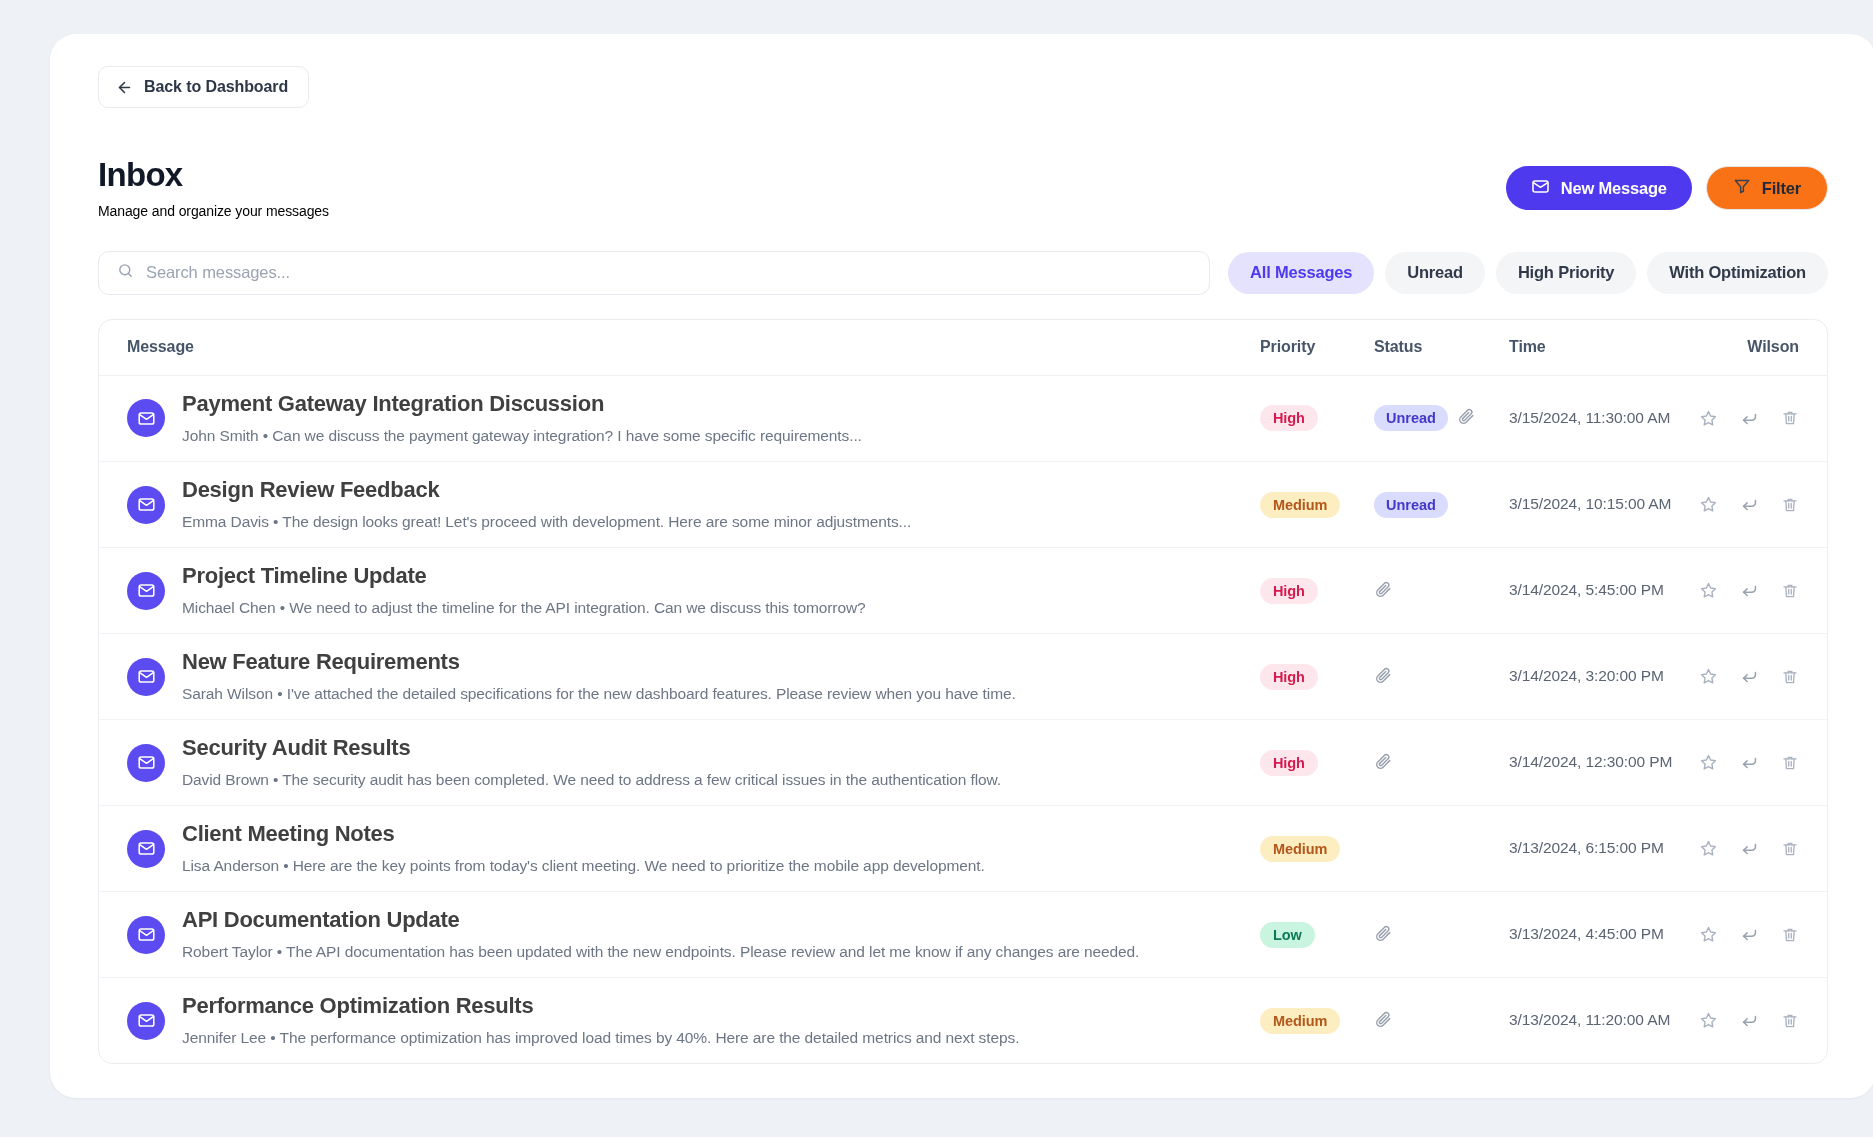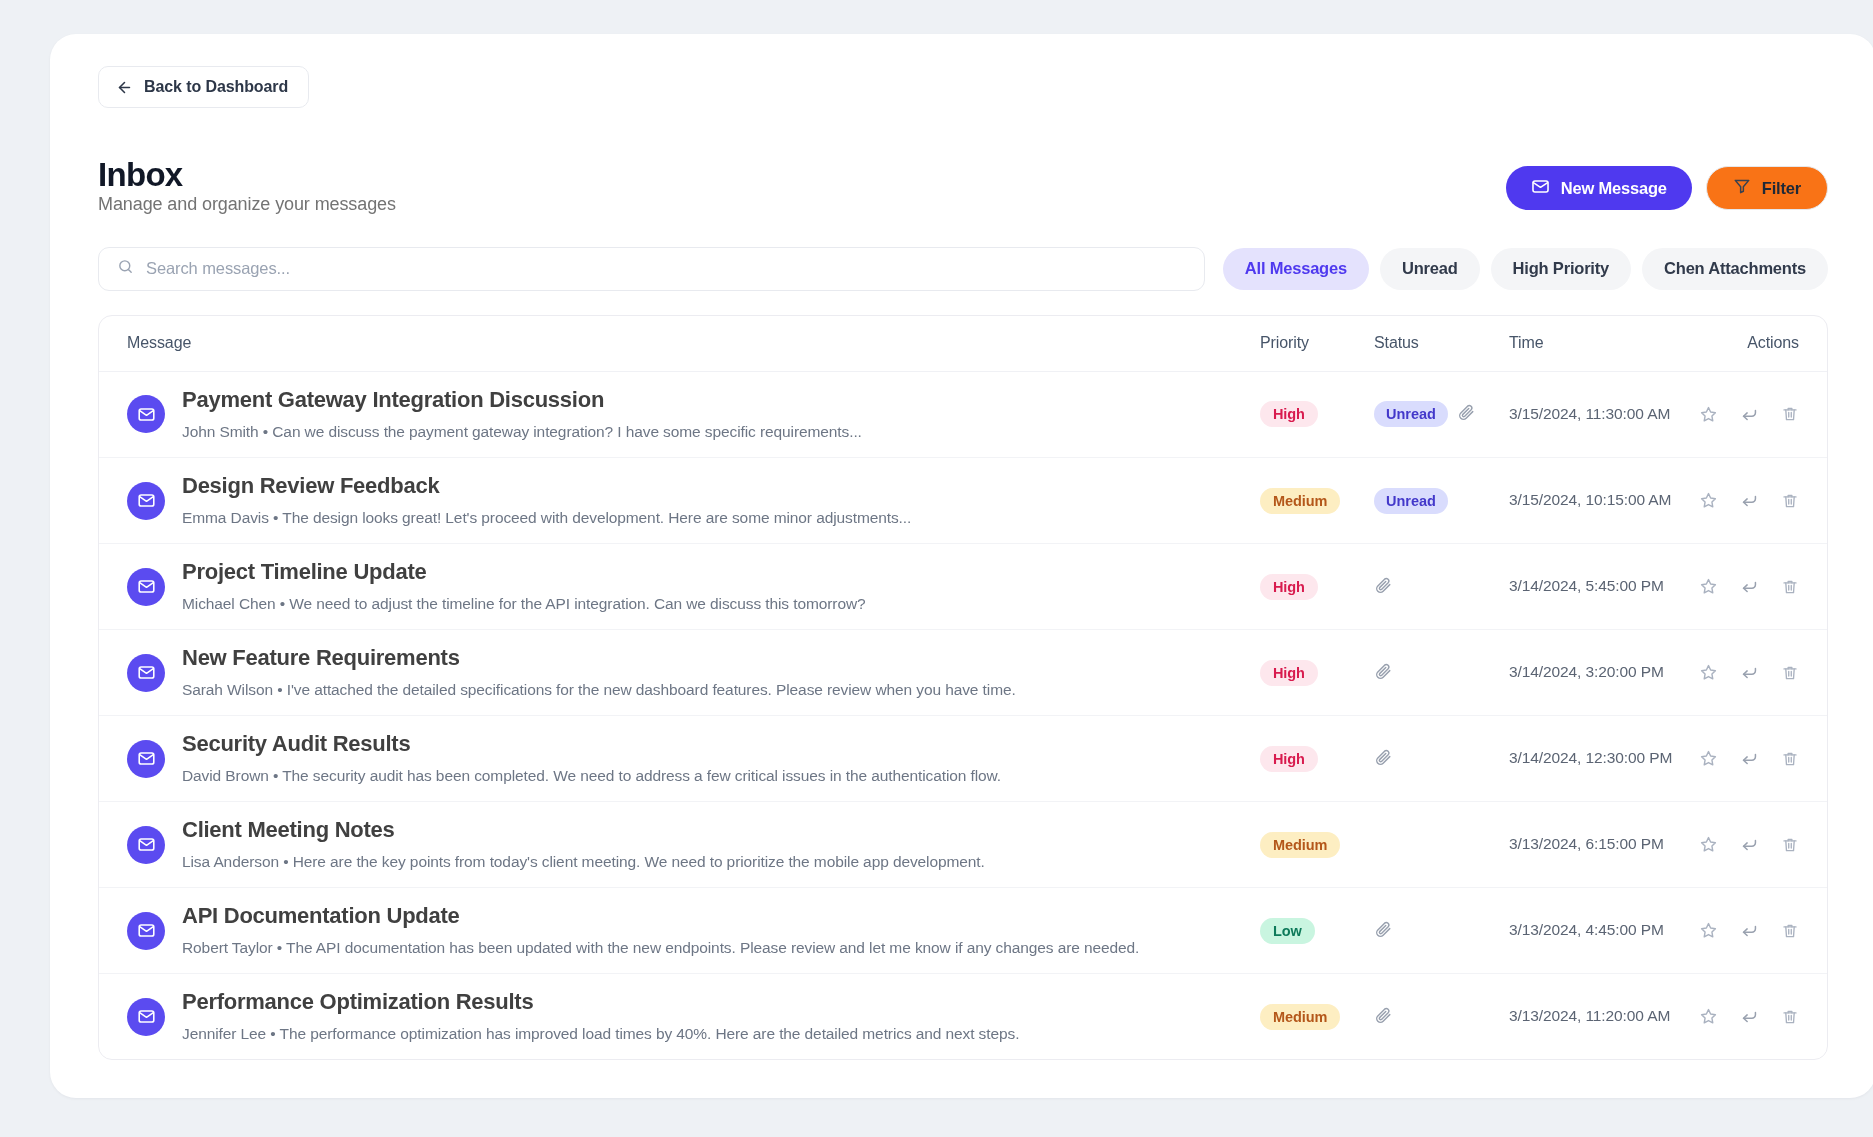--- a/index.html
+++ b/index.html
@@ -30,21 +30,21 @@
     letter-spacing: -0.1px;
   }
   .back-btn svg { display:block; }
 
   
   .title-row {
     display: flex; align-items: flex-start; justify-content: space-between;
     margin-top: 48px;
   }
   .page-title { font-size: 33px; font-weight: 700; color: #111827; letter-spacing: -0.7px; line-height: 1.15; }
-  .page-sub { font-size: 18px; color: #737373; letter-spacing: -0.1px; }
+  .page-sub { font-size: 14px; color: #000000; margin-top: 9px; letter-spacing: -0.1px; }
   .title-actions { display: flex; align-items: center; gap: 14px; margin-top: 10px; }
   .btn-primary {
     display: inline-flex; align-items: center; gap: 11px;
     height: 44px; padding: 0 25px;
     background: #4f39ef; color: #fff; border: none; border-radius: 22px;
     font-size: 16.5px; font-weight: 700; cursor: pointer; letter-spacing: -0.2px;
   }
   .btn-secondary {
     display: inline-flex; align-items: center; gap: 11px;
     height: 44px; padding: 0 26px;
@@ -78,21 +78,21 @@
   
   .table-card {
     margin-top: 24px;
     border: 1px solid #ececf1; border-radius: 14px; background: #fff;
     overflow: hidden;
   }
   .t-head {
     display: flex; align-items: center;
     height: 56px; padding: 0 28px;
     border-bottom: 1px solid #f0f1f5;
-    font-size: 16px; color: #475569; font-weight: 400; letter-spacing: -0.1px;
+    font-size: 16px; color: #475569; font-weight: 700; letter-spacing: -0.1px;
   }
   .row {
     display: flex; align-items: center;
     min-height: 81px; padding: 14px 28px;
     border-bottom: 1px solid #f2f3f6;
   }
   .row:last-child { border-bottom: none; }
 
   .c-msg    { flex: 1 1 auto; display: flex; align-items: center; gap: 17px; min-width: 0; padding-right: 18px; }
   .c-prio   { flex: 0 0 114px; }
@@ -170,31 +170,31 @@
               <circle cx="11" cy="11" r="7"></circle>
               <path d="M20 20l-3.5-3.5"></path>
             </svg>
       </span>
       <input type="text" placeholder="Search messages..." value="" style="">
     </div>
     <div class="chips" id="chips">
           <button class="chip active">All Messages</button>
           <button class="chip">Unread</button>
           <button class="chip">High Priority</button>
-          <button class="chip">Chen Attachments</button>
+          <button class="chip">With Optimization</button>
         </div>
   </div>
 
   <div class="table-card">
     <div class="t-head">
       <div class="c-msg">Message</div>
       <div class="c-prio">Priority</div>
       <div class="c-status">Status</div>
       <div class="c-time">Time</div>
-      <div class="c-act">Actions</div>
+      <div class="c-act">Wilson</div>
     </div>
     <div id="rows">
           <div class="row">
             <div class="c-msg">
               <div class="avatar">
                 <svg width="19" height="19" viewBox="0 0 24 24" fill="none" stroke="#fff" stroke-width="2" stroke-linecap="round" stroke-linejoin="round">
                   <rect x="2.8" y="5" width="18.4" height="14" rx="2.4"></rect>
                   <path d="M3.4 7l8.6 6 8.6-6"></path>
                 </svg>
               </div>

